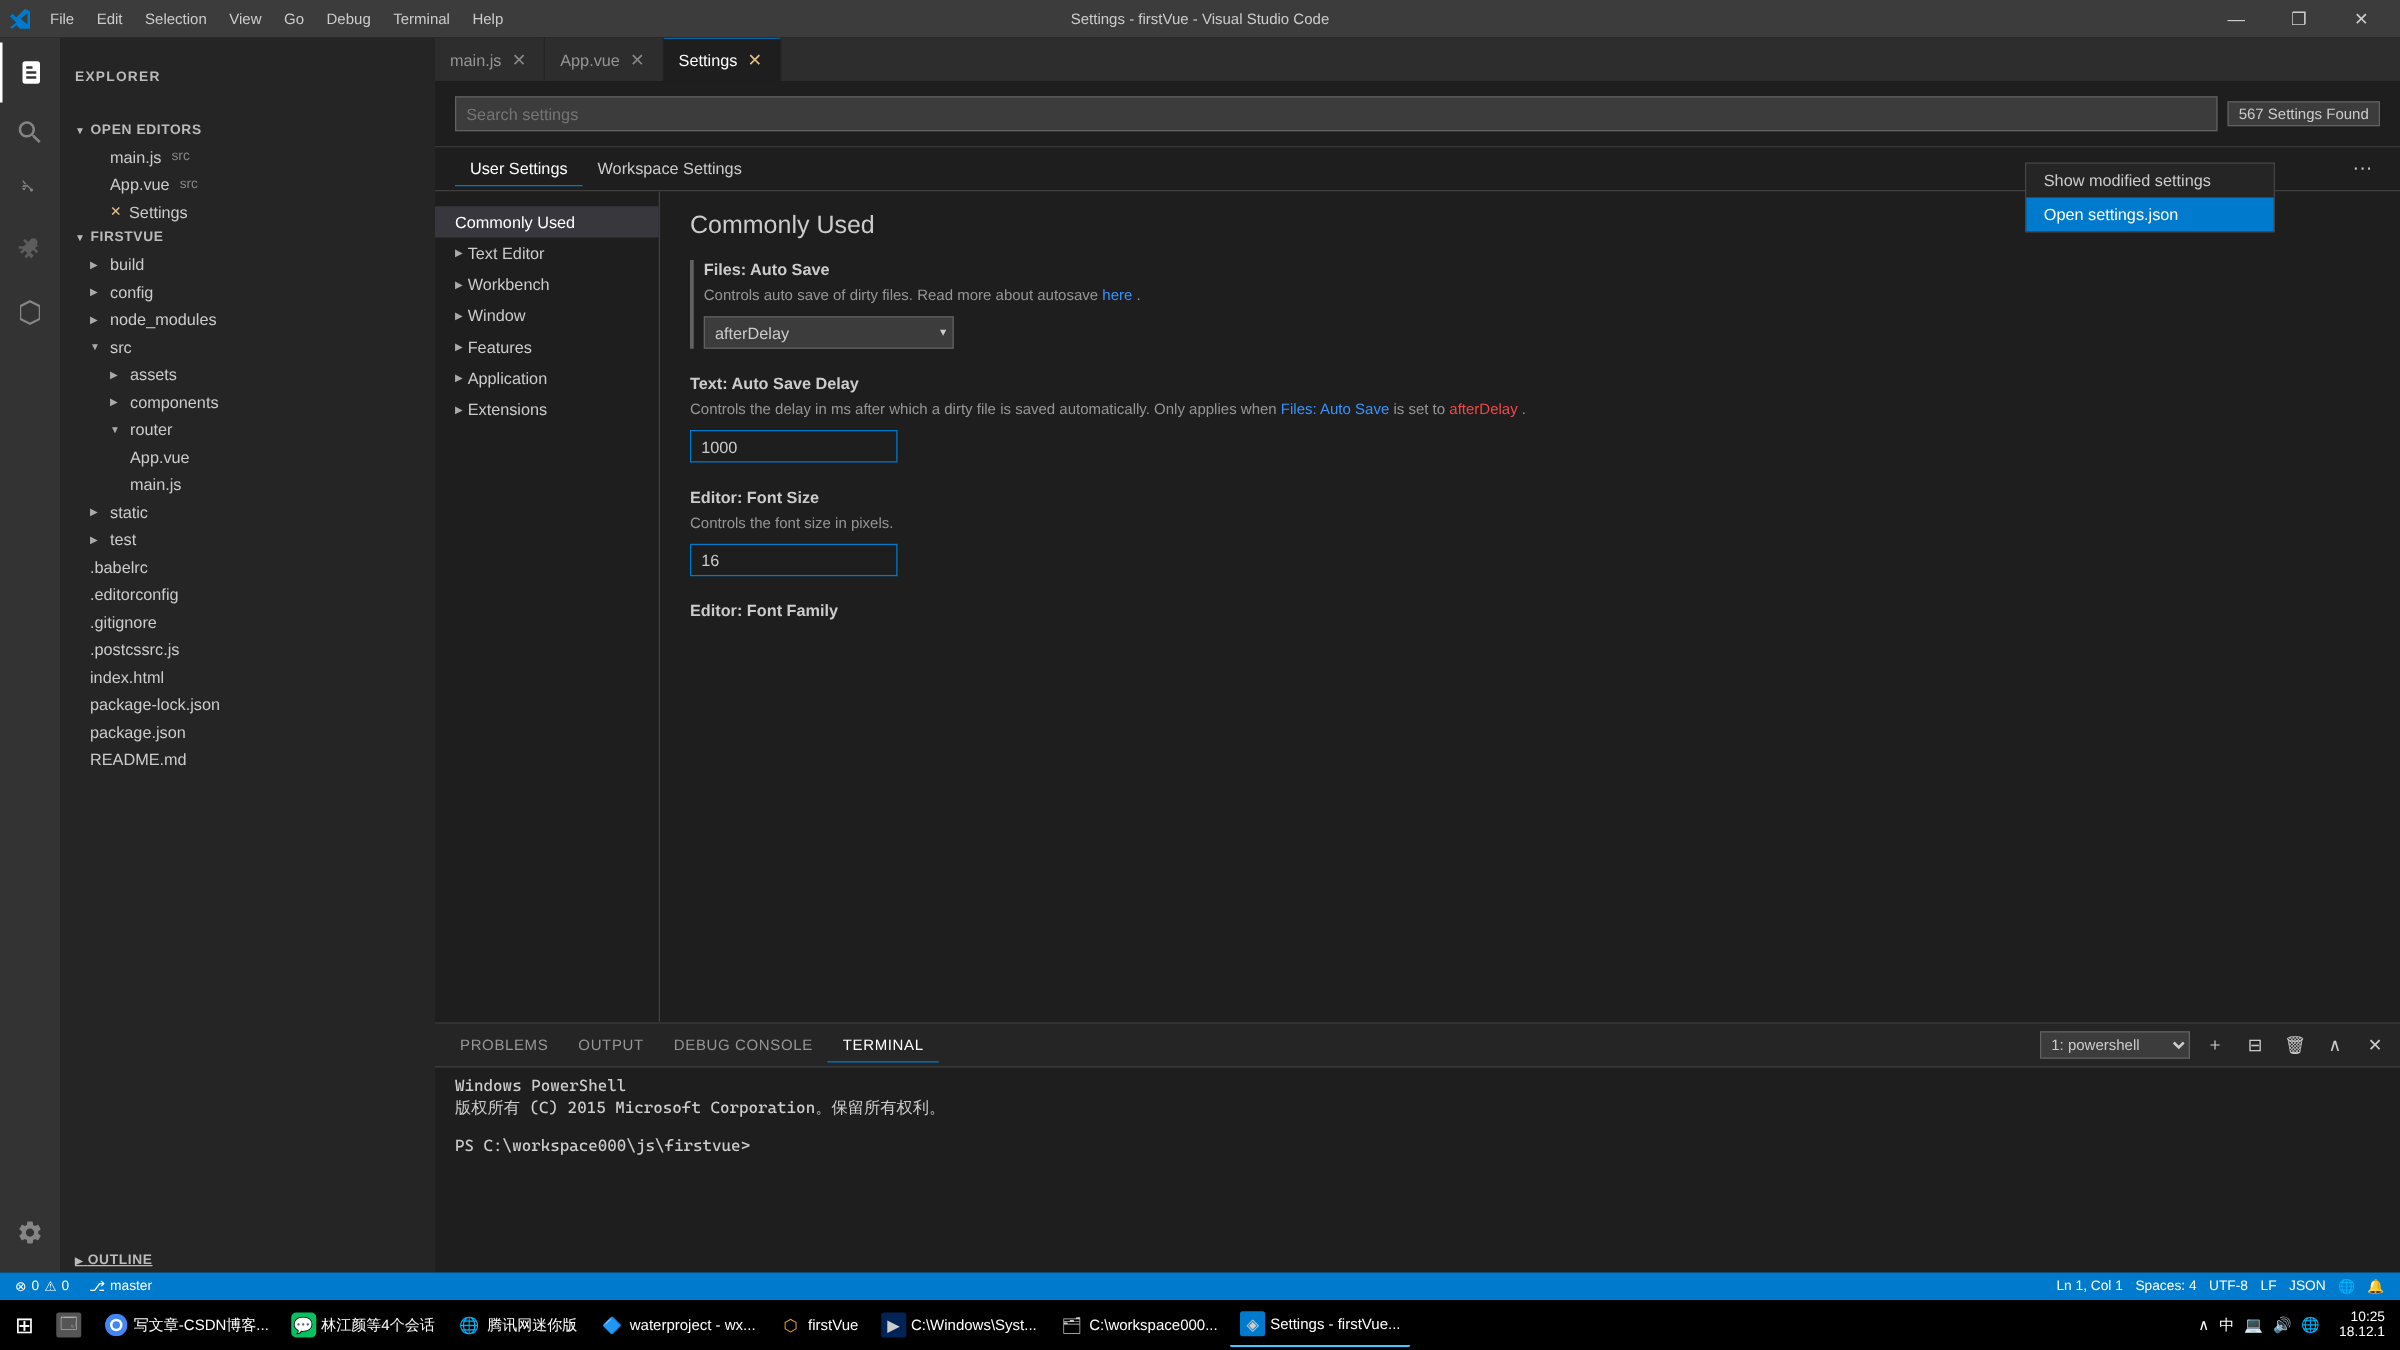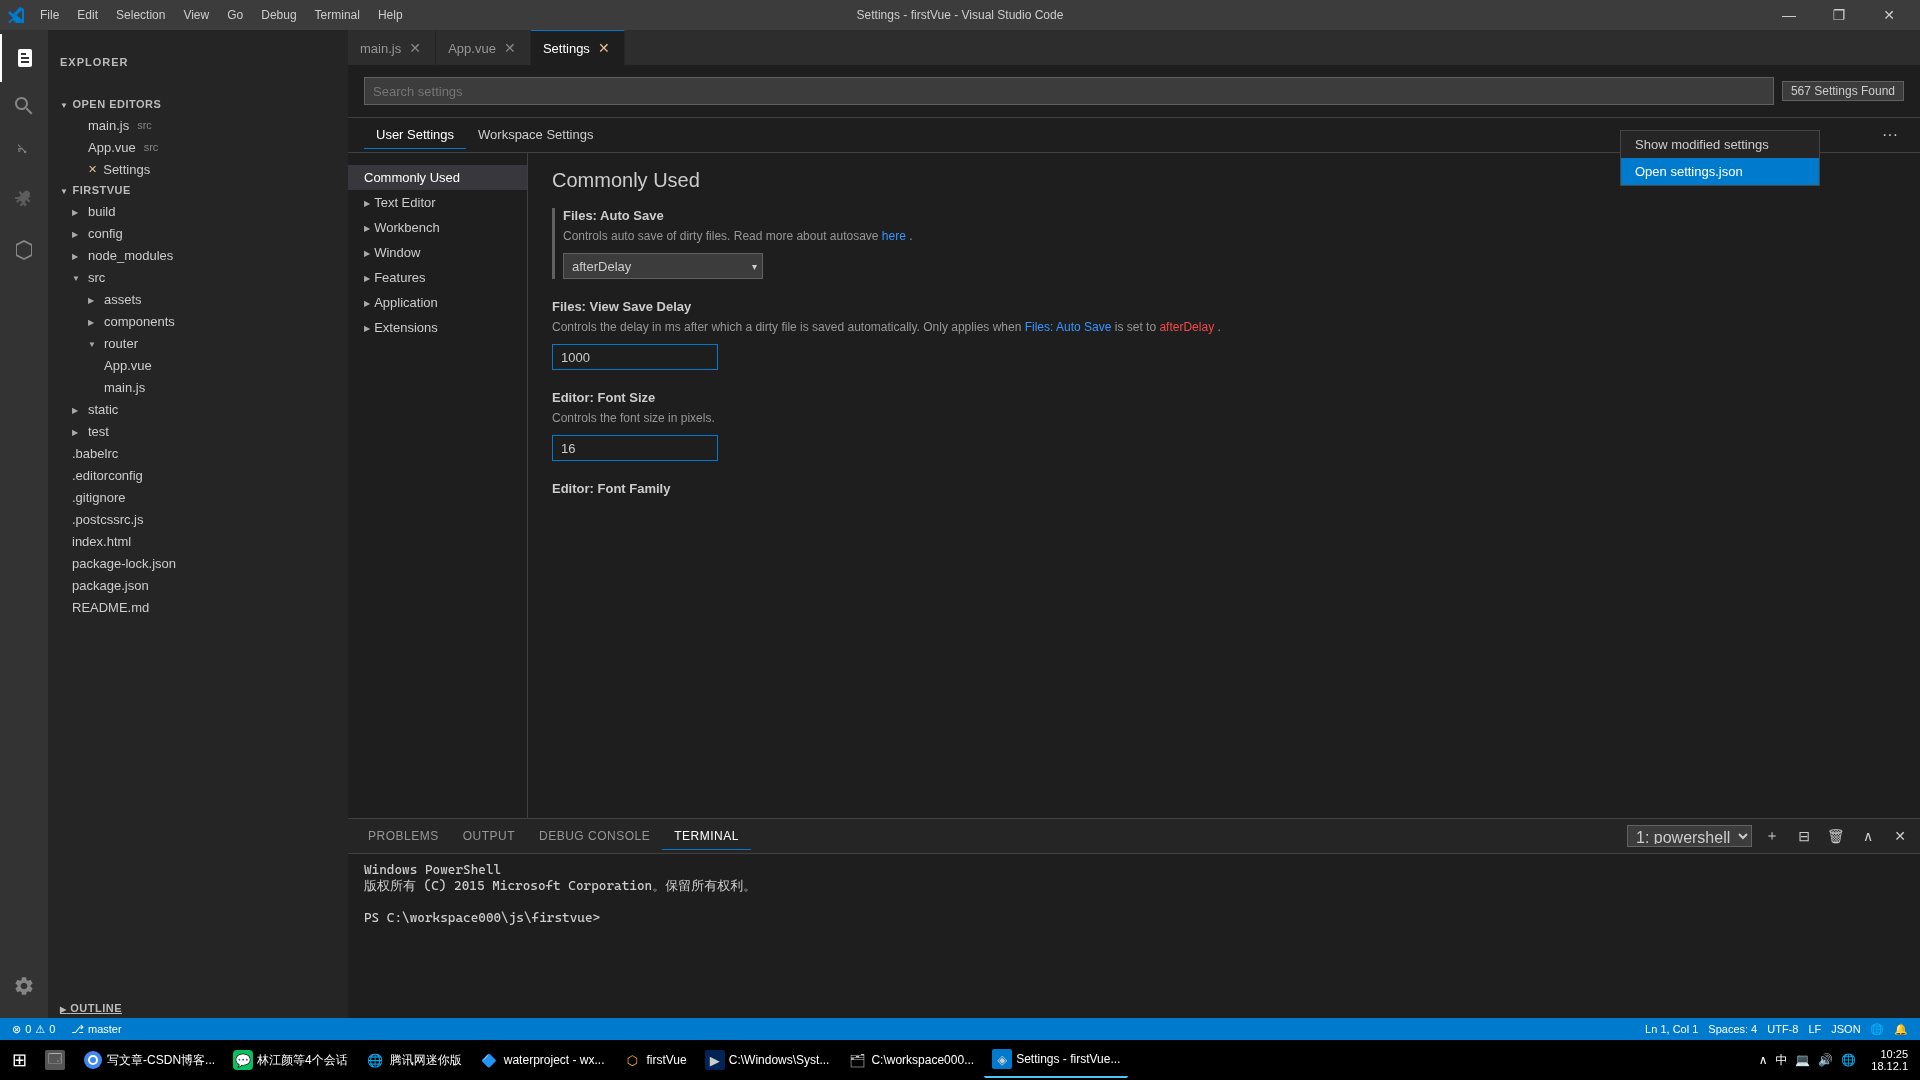--- a/index.html
+++ b/index.html
@@ -439,21 +439,21 @@
       padding: 8px 16px;
       font-family: 'Cascadia Code', 'Courier New', monospace;
       font-size: 13px;
       color: #cccccc;
       overflow-y: auto;
     }
     .terminal-select {
       background: #3c3c3c;
       border: 1px solid #616161;
       color: #cccccc;
-      font-size: 16px;
+      font-size: 12px;
       padding: 2px 4px;
       height: 22px;
       outline: none;
       min-width: 120px;
     }
 
     
     .status-bar {
       height: 22px;
       background: #007acc;
@@ -810,21 +810,21 @@
               <select class="settings-select">
                 <option>off</option>
                 <option selected="">afterDelay</option>
                 <option>afterWindowChange</option>
                 <option>onFocusChange</option>
               </select>
             </div>
           </div>
 
           <div class="settings-item">
-            <div class="settings-item-title">Files: View Save Delay</div>
+            <div class="settings-item-title">Text: Auto Save Delay</div>
             <div class="settings-item-desc">
               <span>Controls the delay in ms after which a dirty file is saved automatically. Only applies when</span>
               <a href="#" style="color:#3794ff;">Files: Auto Save</a>
               <span>is set to</span>
               <span style="color:#f44747;">afterDelay</span>
               <span>.</span>
             </div>
             <input type="text" class="settings-input" value="1000" style="">
           </div>
 

